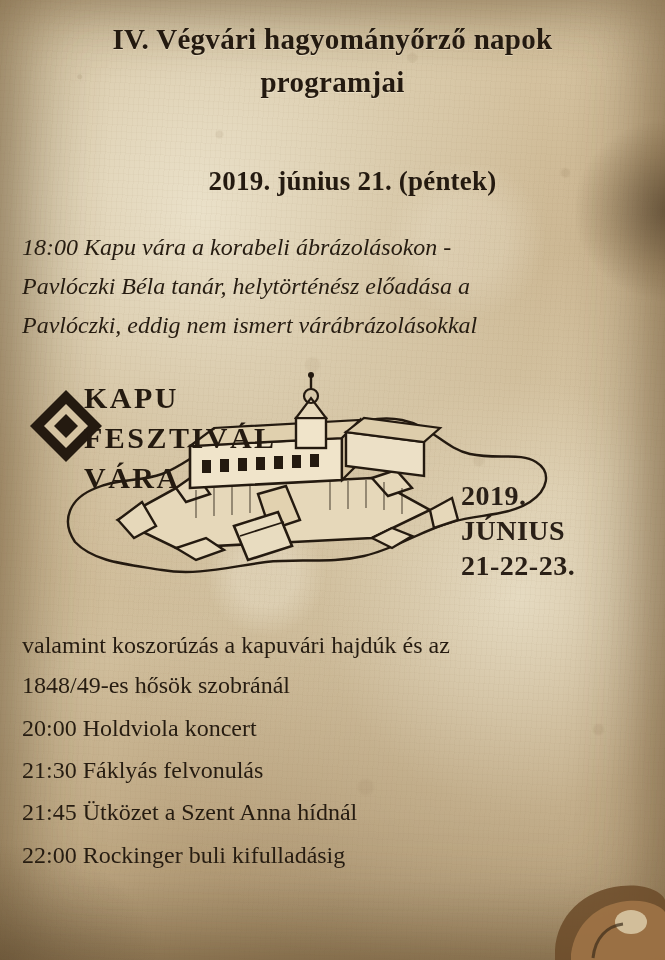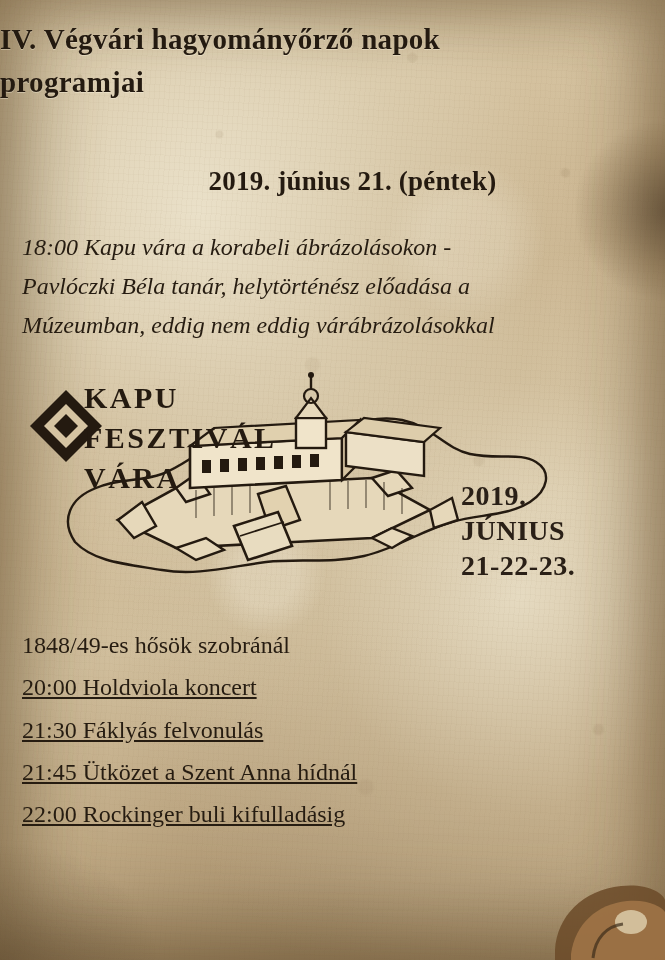--- a/index.html
+++ b/index.html
@@ -84,20 +84,21 @@
     z-index: 5;
     width: 665px;
     height: 960px;
   }
 
   .title-block {
     position: absolute;
     top: 18px;
     left: 0;
     width: 665px;
+    text-align: center;
     color: #241a10;
   }
   .title-line {
     font-size: 29px;
     letter-spacing: 0.3px;
     line-height: 1.48;
     font-weight: 600;
     text-shadow: 0 1px 0 rgba(255,248,232,0.35);
   }
   .subtitle {
@@ -137,21 +138,20 @@
     top: 625px;
     left: 22px;
     width: 625px;
     font-size: 24px;
     line-height: 1.68;
     color: #261c11;
   }
   .prog-line {
     display: block;
     margin-top: 2px;
-    text-decoration: underline;
   }
   .blk {
     display: block;
   }
   .date-stamp {
     position: absolute;
     right: 24px;
     top: 478px;
     width: 180px;
     text-align: left;
@@ -187,21 +187,21 @@
     <div class="title-block">
       <div class="title-line">IV. Végvári  hagyományőrző napok</div>
       <div class="title-line">programjai</div>
     </div>
 
     <div class="subtitle">2019. június 21. (péntek)</div>
 
     <div class="para-top">
       <span class="blk">18:00 Kapu vára a korabeli ábrázolásokon -</span>
       <span class="blk">Pavlóczki Béla tanár, helytörténész előadása a</span>
-      <span class="blk">Múzeumban, eddig nem eddig várábrázolásokkal</span>
+      <span class="blk">Pavlóczki, eddig nem ismert várábrázolásokkal</span>
     </div>
 
     <div class="logo-art">
       <svg width="665" height="235" viewBox="0 0 665 235">
 
         <g transform="translate(30,20)">
           <path d="M36 0 L72 36 L36 72 L0 36 Z" fill="#241a10"></path>
           <path d="M36 14 L58 36 L36 58 L14 36 Z" fill="#d6c4a2"></path>
           <path d="M36 24 L48 36 L36 48 L24 36 Z" fill="#241a10"></path>
         </g>
@@ -270,20 +270,21 @@
       <div>VÁRA</div>
     </div>
 
     <div class="date-stamp">
       <div>2019.</div>
       <div>JÚNIUS</div>
       <div>21-22-23.</div>
     </div>
 
     <div class="para-bottom">
+      <span class="blk">valamint koszorúzás a kapuvári hajdúk és az</span>
       <span class="blk">1848/49-es hősök szobránál</span>
       <span class="blk prog-line">20:00 Holdviola koncert</span>
       <span class="blk prog-line">21:30 Fáklyás felvonulás</span>
       <span class="blk prog-line">21:45 Ütközet a Szent Anna hídnál</span>
       <span class="blk prog-line">22:00 Rockinger buli kifulladásig</span>
     </div>
 
     <svg class="corner-art" width="130" height="130" viewBox="0 0 130 130" style="position:absolute; right:0; bottom:0;">
       <path d="M20 120 C 22 86, 48 60, 86 56 C 110 53, 128 62, 130 70 L130 130 L20 130 Z" fill="#6b4a28" opacity="0.85"></path>
       <path d="M36 124 C 40 94, 62 74, 92 71 C 112 69, 126 76, 130 82 L130 130 L36 130 Z" fill="#a5784a" opacity="0.8"></path>

